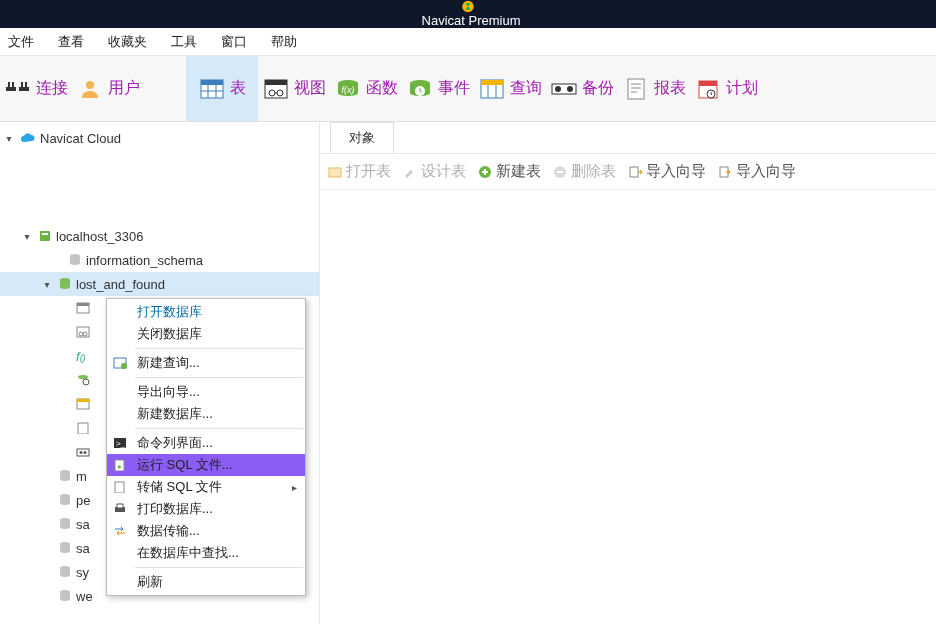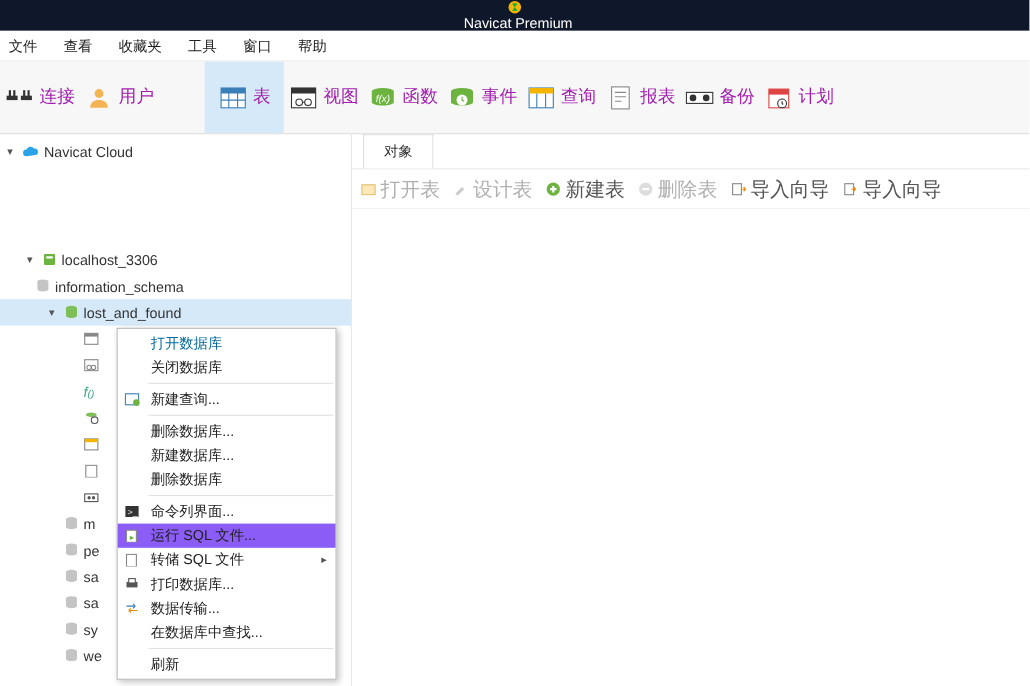--- a/index.html
+++ b/index.html
@@ -17,21 +17,21 @@
 .tool .ticon { width: 28px; height: 22px; display: flex; align-items: center; justify-content: center; }
 .tool .tlabel { font-size: 16px; color: #a21caf; }
 
 .body { display: flex; height: calc(624px - 28px - 28px - 66px); }
 .sidebar { width: 320px; border-right: 1px solid #e8e8e8; padding-top: 4px; }
 .main { flex: 1; }
 
 .tabbar { height: 32px; border-bottom: 1px solid #e8e8e8; display: flex; align-items: flex-end; padding-left: 10px; }
 .tab { padding: 6px 18px; border: 1px solid #e0e0e0; border-bottom: none; background: #fff; font-size: 13px; }
 
-.actionbar { height: 36px; display: flex; align-items: center; gap: 8px; padding-left: 6px; border-bottom: 1px solid #f2f2f2; font-size: 18px; color: #555; }
+.actionbar { height: 36px; display: flex; align-items: center; gap: 8px; padding-left: 6px; border-bottom: 1px solid #f2f2f2; font-size: 15px; color: #555; }
 .actionbar .act { display: flex; align-items: center; gap: 4px; padding: 2px 2px; }
 .actionbar .act.disabled { color: #b0b0b0; }
 
 .row { display: flex; align-items: center; height: 24px; padding-left: 4px; gap: 4px; }
 .row .chev { width: 14px; text-align: center; color: #555; font-size: 10px; }
 .row.selected { background: #d6e9f8; }
 
 .obj-col { display: flex; flex-direction: column; gap: 0px; }
 
 .ctxmenu { position: absolute; left: 106px; top: 298px; width: 200px; background: #fff; border: 1px solid #bbb; box-shadow: 2px 2px 6px rgba(0,0,0,0.25); font-size: 13px; color: #222; z-index: 10; padding: 2px 0; }
@@ -139,38 +139,38 @@
           <rect x="1" y="1" width="22" height="18" fill="#fff" stroke="#3a7fb8"></rect>
           <rect x="1" y="1" width="22" height="5" fill="#f4b400"></rect>
           <line x1="8" y1="6" x2="8" y2="19" stroke="#3a7fb8"></line>
           <line x1="16" y1="6" x2="16" y2="19" stroke="#3a7fb8"></line>
         </svg>
       </div>
     <div class="tlabel">查询</div>
   </div>
   <div class="tool">
     <div class="ticon">
+        <svg width="26" height="18" viewBox="0 0 26 18">
+          <rect x="1" y="4" width="24" height="10" fill="#fff" stroke="#333"></rect>
+          <circle cx="7" cy="9" r="3" fill="#333"></circle>
+          <circle cx="19" cy="9" r="3" fill="#333"></circle>
+        </svg>
+      </div>
+    <div class="tlabel">备份</div>
+  </div>
+  <div class="tool">
+    <div class="ticon">
         <svg width="22" height="22" viewBox="0 0 22 22">
           <rect x="3" y="1" width="16" height="20" fill="#fff" stroke="#888"></rect>
           <line x1="6" y1="6" x2="16" y2="6" stroke="#888"></line>
           <line x1="6" y1="10" x2="16" y2="10" stroke="#888"></line>
           <line x1="6" y1="14" x2="12" y2="14" stroke="#888"></line>
         </svg>
       </div>
     <div class="tlabel">报表</div>
-  </div>
-  <div class="tool">
-    <div class="ticon">
-        <svg width="26" height="18" viewBox="0 0 26 18">
-          <rect x="1" y="4" width="24" height="10" fill="#fff" stroke="#333"></rect>
-          <circle cx="7" cy="9" r="3" fill="#333"></circle>
-          <circle cx="19" cy="9" r="3" fill="#333"></circle>
-        </svg>
-      </div>
-    <div class="tlabel">备份</div>
   </div>
   <div class="tool">
     <div class="ticon">
         <svg width="22" height="22" viewBox="0 0 22 22">
           <rect x="2" y="3" width="18" height="17" fill="#fff" stroke="#d44"></rect>
           <rect x="2" y="3" width="18" height="5" fill="#d44"></rect>
           <circle cx="14" cy="16" r="4" fill="#fff" stroke="#333"></circle>
           <path d="M14 14v2l1 1" stroke="#333" fill="none"></path>
         </svg>
       </div>
@@ -189,21 +189,21 @@
     </div>
     <div style="height:74px"></div>
     <div class="row" style="padding-left:20px">
       <span class="chev">▾</span>
       <svg width="14" height="14">
           <rect x="2" y="2" width="10" height="10" fill="#6cb33f" rx="1"></rect>
           <rect x="4" y="4" width="6" height="2" fill="#fff"></rect>
         </svg>
       <span>localhost_3306</span>
     </div>
-    <div class="row" style="padding-left:32px">
+    <div class="row" style="padding-left:68px">
       <svg width="14" height="14">
           <ellipse cx="7" cy="3" rx="5" ry="2" fill="#c4c4c4"></ellipse>
           <path d="M2 3v7c0 1 2 2 5 2s5-1 5-2V3" fill="#c4c4c4"></path>
         </svg>
       <span>information_schema</span>
     </div>
     <div class="row selected" style="padding-left:40px">
       <span class="chev">▾</span>
       <svg width="14" height="14">
           <ellipse cx="7" cy="3" rx="5" ry="2" fill="#7fbf5a"></ellipse>
@@ -362,27 +362,24 @@
       <span class="micon">
         <svg width="14" height="12">
           <rect x="1" y="1" width="12" height="10" fill="#fff" stroke="#3a7fb8"></rect>
           <circle cx="11" cy="9" r="3" fill="#6cb33f"></circle>
         </svg>
       </span>
       <span>新建查询...</span>
     </div>
   <div class="sep"></div>
   <div class="mi">
-      <span>删除数据库...</span>
+      <span>导出向导...</span>
     </div>
   <div class="mi">
       <span>新建数据库...</span>
-    </div>
-  <div class="mi">
-      <span>删除数据库</span>
     </div>
   <div class="sep"></div>
   <div class="mi">
       <span class="micon">
         <svg width="14" height="12">
           <rect x="1" y="1" width="12" height="10" fill="#333"></rect>
           <text x="3" y="9" font-size="8" fill="#fff">&gt;_</text>
         </svg>
       </span>
       <span>命令列界面...</span>

